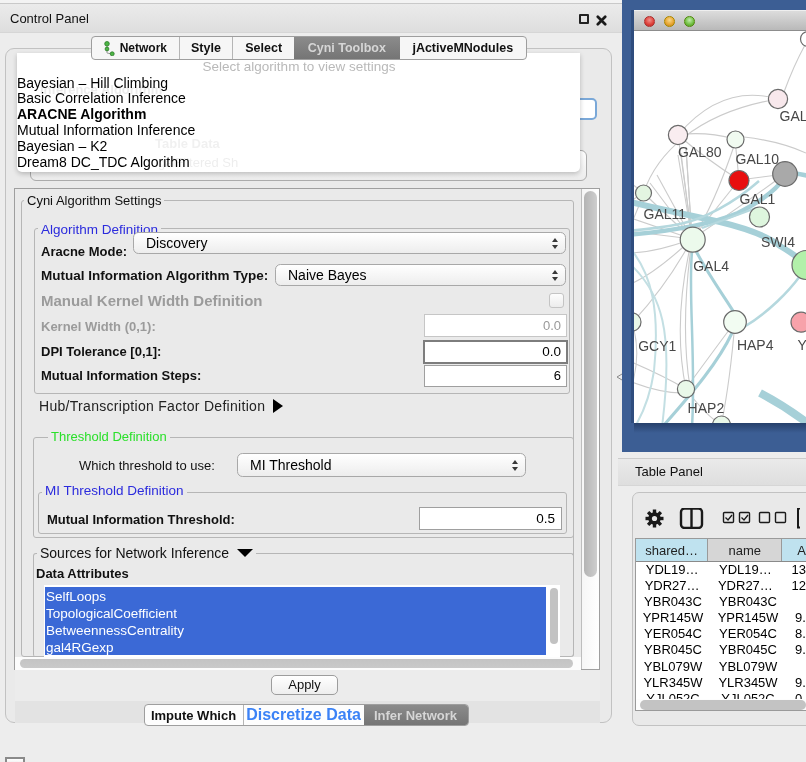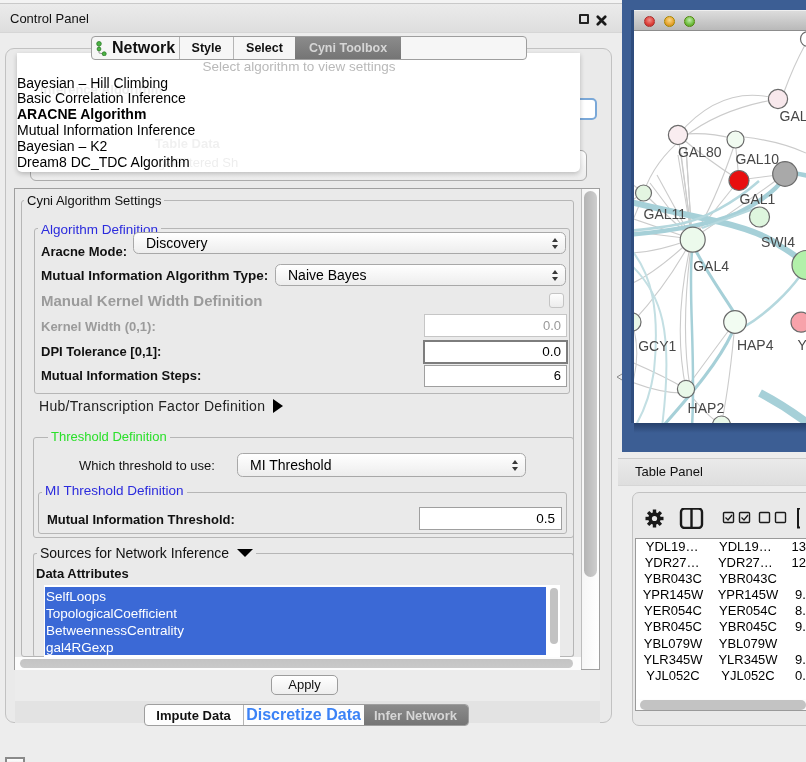--- a/index.html
+++ b/index.html
@@ -23,25 +23,26 @@
 
 <div class="abs" style="left:91px;top:36px;width:436px;height:24px;background:#f6f6f6;border:1px solid #9e9e9e;border-radius:4px;overflow:hidden;display:flex;z-index:7;">
   <div style="width:88px;height:100%;display:flex;align-items:center;justify-content:center;border-right:1px solid #b5b5b5;">
     <svg width="11" height="15" viewBox="0 0 11 15" style="margin-right:5px;">
       <line x1="3" y1="3" x2="3" y2="12" stroke="#999" stroke-width="1"></line>
       <line x1="3" y1="12" x2="8" y2="13" stroke="#999" stroke-width="1"></line>
       <circle cx="3" cy="2.8" r="2.3" fill="#4cb544" stroke="#2c7b28" stroke-width="0.8"></circle>
       <circle cx="3" cy="8" r="1.9" fill="#4cb544" stroke="#2c7b28" stroke-width="0.8"></circle>
       <circle cx="8.2" cy="12.8" r="2" fill="#4cb544" stroke="#2c7b28" stroke-width="0.8"></circle>
     </svg>
-    <span style="font-size:16px;font-weight:bold;color:#111;">Network</span>
+    <span style="font-size:12px;font-weight:bold;color:#111;">Network</span>
   </div>
   <div style="width:54px;height:100%;display:flex;align-items:center;justify-content:center;border-right:1px solid #b5b5b5;font-size:12.5px;font-weight:bold;color:#111;">Style</div>
   <div style="width:61px;height:100%;display:flex;align-items:center;justify-content:center;font-size:12.5px;font-weight:bold;color:#111;">Select</div>
   <div style="width:106px;height:100%;display:flex;align-items:center;justify-content:center;background:linear-gradient(#8b8b8b,#757575);font-size:12.5px;font-weight:bold;color:#d6d6d6;">Cyni Toolbox</div>
+  <div style="width:127px;height:100%;display:flex;align-items:center;justify-content:center;font-size:12.5px;font-weight:bold;color:#111;">jActiveMNodules</div>
 </div>
 
 <div class="abs" style="left:566px;top:98px;width:31px;height:22px;border:2px solid #7aa8d8;border-radius:5px;background:#fff;"></div>
 <div class="abs" style="left:30px;top:150px;width:557px;height:31px;border:1px solid #ababab;border-radius:6px;background:linear-gradient(#ffffff,#ececec);"></div>
 <div class="abs" style="left:38px;top:157px;font-size:13px;color:#333;">g</div>
 
 <div class="abs" style="left:17px;top:53px;width:563px;height:119px;background:#fff;border-radius:0 0 5px 5px;box-shadow:0 2px 5px rgba(0,0,0,0.22);z-index:5;"></div>
 <div class="abs" style="left:40px;top:82px;z-index:6;font-size:13px;color:rgba(60,60,60,0.10);font-weight:bold;">Inference Algorithm</div>
 <div class="abs" style="left:155px;top:136px;z-index:6;font-size:13px;color:rgba(60,60,60,0.08);font-weight:bold;">Table Data</div>
 <div class="abs" style="left:158px;top:155px;z-index:6;font-size:13px;color:rgba(60,60,60,0.09);">galFiltered Sh</div>
@@ -113,21 +114,21 @@
 <div class="abs" style="left:44px;top:585px;width:516px;height:72px;background:#fff;"></div>
 <div class="abs" style="left:45px;top:587px;width:500.5px;height:68px;background:#3b69d6;"></div>
 <div class="abs" style="left:46px;top:587.5px;font-size:13.5px;color:#fff;line-height:17px;">SelfLoops<br>TopologicalCoefficient<br>BetweennessCentrality<br>gal4RGexp</div>
 <div class="abs" style="left:550px;top:588px;width:8px;height:56px;background:#c2c2c2;border-radius:4px;"></div>
 
 <div class="abs" style="left:15px;top:670px;width:585px;height:31px;background:#ececec;"></div>
 <div class="abs" style="left:15px;top:701px;width:585px;height:22px;background:#e3e3e3;"></div>
 <div class="abs" style="left:271px;top:675px;width:67px;height:20px;background:linear-gradient(#ffffff,#eeeeee);border:1px solid #9d9d9d;border-radius:5px;font-size:13px;color:#111;text-align:center;line-height:18px;">Apply</div>
 
 <div class="abs" style="left:143.5px;top:704px;width:325px;height:22px;background:#fdfdfd;border:1px solid #9e9e9e;border-radius:4px;overflow:hidden;display:flex;z-index:3;">
-  <div style="width:99px;display:flex;align-items:center;justify-content:center;border-right:1px solid #b5b5b5;font-size:13px;font-weight:bold;color:#111;">Impute Data</div>
+  <div style="width:99px;display:flex;align-items:center;justify-content:center;border-right:1px solid #b5b5b5;font-size:13px;font-weight:bold;color:#111;">Impute Which</div>
   <div style="width:120px;display:flex;align-items:center;justify-content:center;font-size:16px;font-weight:bold;color:#3b82f6;">Discretize Data</div>
   <div style="width:104px;display:flex;align-items:center;justify-content:center;background:linear-gradient(#8b8b8b,#757575);font-size:13px;font-weight:bold;color:#d6d6d6;">Infer Network</div>
 </div>
 
 <div class="abs" style="left:5px;top:757px;width:20px;height:10px;border:2px solid #8a8a8a;background:linear-gradient(#ffffff,#e8e8e8);"></div>
 
 <svg class="abs" style="left:616px;top:373px;" width="7" height="8" viewBox="0 0 7 8">
     <path d="M6 1 L1 4 L6 7" fill="none" stroke="#8a8a8a" stroke-width="1"></path>
   </svg>
 
@@ -261,20 +262,25 @@
     <path d="M80.5,9.5 l2.5,2.5 l4-5" stroke-width="1.3"></path>
     <path d="M96.5,9.5 l2.5,2.5 l4-5" stroke-width="1.3"></path>
     <rect x="114.5" y="4.5" width="10" height="10" rx="1"></rect>
     <rect x="130.5" y="4.5" width="10" height="10" rx="1"></rect>
   </g>
 
   <path d="M153,0.5 h7 l4,4 v15 h-11 z" fill="none" stroke="#1a1a1a" stroke-width="2"></path>
 </svg>
 
 <div class="abs" style="left:635px;top:538px;width:171px;height:173px;background:#fff;border:1px solid #9a9a9a;border-right:none;overflow:hidden;">
+  <div style="display:flex;height:23px;border-bottom:1px solid #8a8a8a;">
+    <div style="width:74px;background:#bfe2ef;border-right:1px solid #9a9a9a;text-align:center;line-height:23px;font-size:13px;color:#222;">shared…</div>
+    <div style="width:76px;background:#d6d6d6;border-right:1px solid #9a9a9a;text-align:center;line-height:23px;font-size:13px;color:#222;">name</div>
+    <div style="flex:1;background:#bfe2ef;line-height:23px;font-size:13px;color:#222;padding-left:15px;">A</div>
+  </div>
   <div style="font-size:13px;color:#000;">
     <div style="display:flex;height:16.1px;line-height:16.1px;">
         <div style="width:74px;text-align:center;">YDL19…</div>
         <div style="width:76px;text-align:center;">YDL19…</div>
         <div style="flex:1;padding-left:9px;">13</div>
       </div>
     <div style="display:flex;height:16.1px;line-height:16.1px;">
         <div style="width:74px;text-align:center;">YDR27…</div>
         <div style="width:76px;text-align:center;">YDR27…</div>
         <div style="flex:1;padding-left:9px;">12</div>

